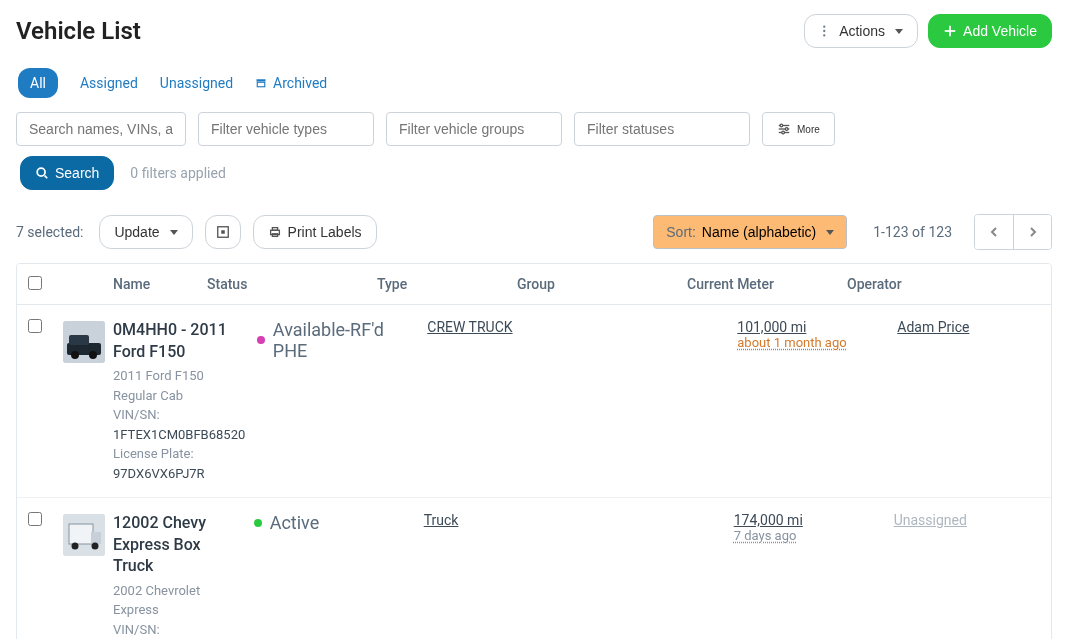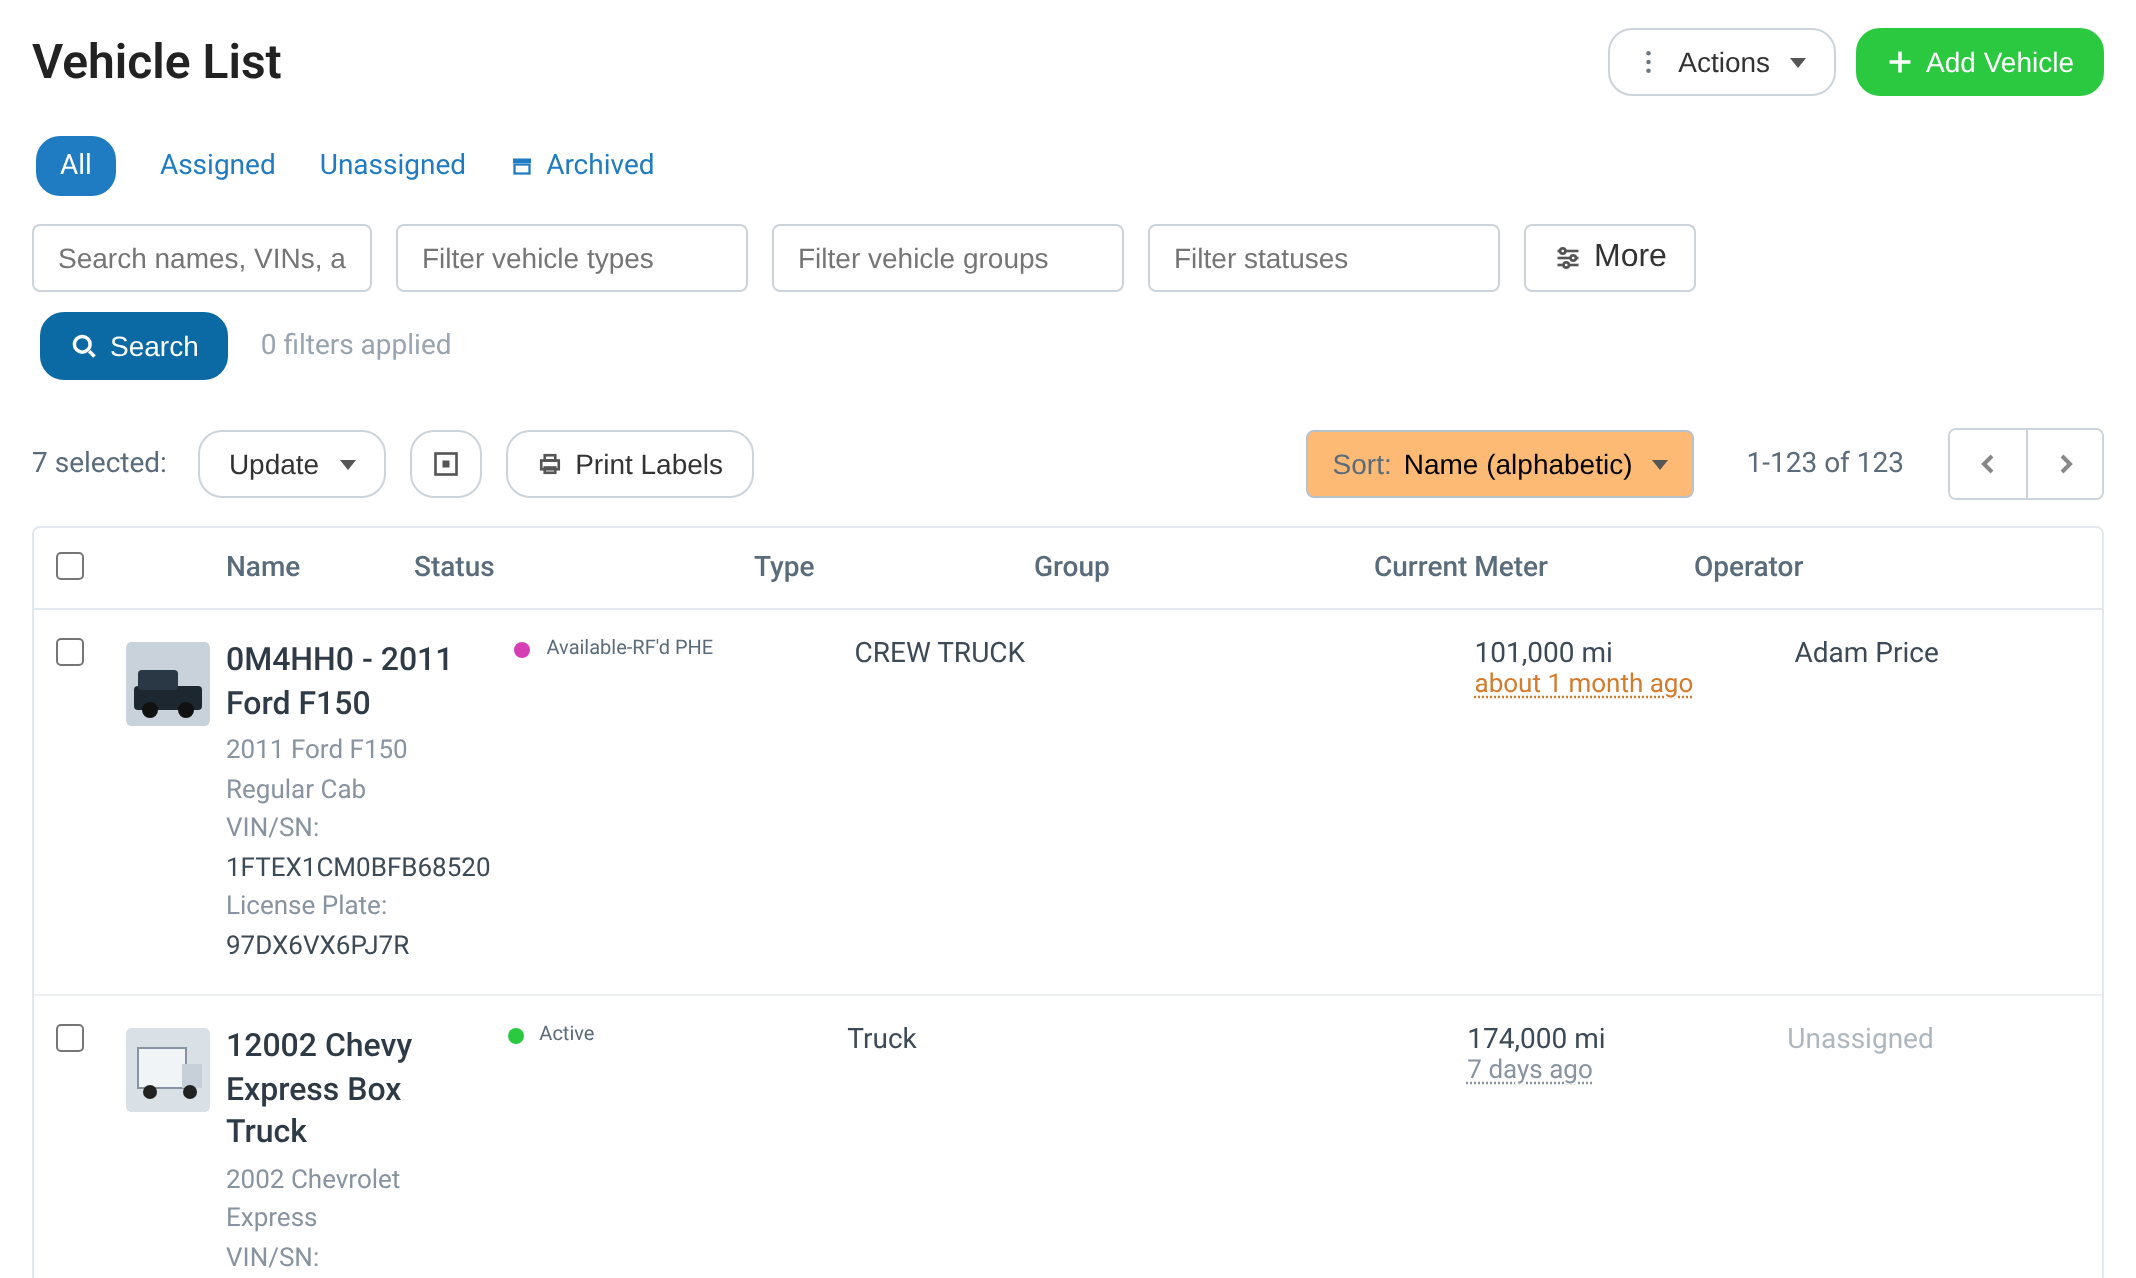--- a/index.html
+++ b/index.html
@@ -16,21 +16,21 @@
 
   .tabs { display: flex; gap: 22px; align-items: center; margin-bottom: 14px; padding: 0 2px; }
   .tab { color: #1f7bc2; font-size: 14px; cursor: pointer; display: inline-flex; align-items: center; gap: 6px; padding: 4px 0; }
   .tab.active { background: #1f7bc2; color: #fff; padding: 7px 12px; border-radius: 12px; }
   .tab svg { width: 12px; height: 12px; fill: currentColor; }
 
   .filter-row { display: flex; gap: 12px; align-items: center; margin-bottom: 10px; flex-wrap: wrap; }
   .filter-row input[type=text] { height: 34px; border: 1px solid #ccd3da; border-radius: 4px; padding: 0 12px; font-size: 14px; color: #555; background: #fff; }
   .in-search { width: 170px; }
   .in-filter { width: 176px; }
-  .more-btn { display:inline-flex; align-items:center; gap:6px; height:34px; border:1px solid #ccd3da; border-radius:4px; padding:0 14px; background:#fff; cursor:pointer; font-size:16px; color:#333; }
+  .more-btn { display:inline-flex; align-items:center; gap:6px; height:34px; border:1px solid #ccd3da; border-radius:4px; padding:0 14px; background:#fff; cursor:pointer; font-size:10px; color:#333; }
 
   .search-row { display: flex; align-items: center; gap: 16px; margin-bottom: 16px; padding-left: 4px; }
   .filters-applied { color: #98a4af; font-size: 14px; }
 
   .toolbar { display: flex; align-items: center; gap: 12px; padding: 8px 0 12px; border-bottom: 1px solid transparent; }
   .selected-label { color: #5a6b7b; font-size: 14px; margin-right: 4px; }
   .toolbar .spacer { flex: 1; }
   .sort-btn { height:34px; border:1px solid #b9c2cb; border-radius:4px; padding:0 12px; background:#fdba74; cursor:pointer; display:inline-flex; align-items:center; gap:6px; font-size:14px; }
   .sort-btn .muted { color:#5a6b7b; }
   .pager-text { color:#5a6b7b; font-size:14px; margin: 0 10px 0 14px; }
@@ -43,23 +43,23 @@
   .thead { border-bottom: 1px solid #e3e8ec; background: #fff; padding: 10px 0; color: #5a6b7b; font-weight: 500; font-size: 14px; }
   .thead > div { padding: 2px 6px; }
   .trow { border-bottom: 1px solid #eef1f4; padding: 12px 0; }
   .trow > div { padding: 2px 6px; }
   .chk { display:flex; justify-content:center; padding-top:4px; }
   .thumb { width: 42px; height: 42px; border-radius: 3px; background:#ddd; margin-top:2px; margin-left:4px; display:flex; align-items:center; justify-content:center; overflow:hidden; }
   .thumb svg { width:100%; height:100%; }
   .name-title { color: #2e3a46; font-size: 16px; font-weight: 500; line-height:1.35; margin-bottom: 4px; }
   .name-sub { color: #8793a0; font-size: 13px; line-height:1.5; }
   .name-sub .val { color: #3c4a57; }
-  .status { display:flex; align-items:center; gap:8px; color:#5a6b7b; font-size:10px; }
+  .status { display:flex; align-items:center; gap:8px; color:#5a6b7b; font-size:18px; }
   .dot { width:8px; height:8px; border-radius:50%; display:inline-block; }
-  .cell { color:#3c4a57; font-size:14px; }
+  .cell { color:#3c4a57; font-size:14px;text-decoration:underline; }
   .meter-sub { color:#d47a2a; font-size:13px; text-decoration: underline dotted; text-underline-offset:2px; }
   .meter-sub.gray { color:#8793a0; }
   .op-unassigned { color:#aeb7c0; }
   .caret { width:0; height:0; border-left:4px solid transparent; border-right:4px solid transparent; border-top:5px solid #555; display:inline-block; margin-left:4px; }
   input[type=checkbox]{ width:14px; height:14px; }
 </style>
 </head>
 <body>
 
 <div class="page">

